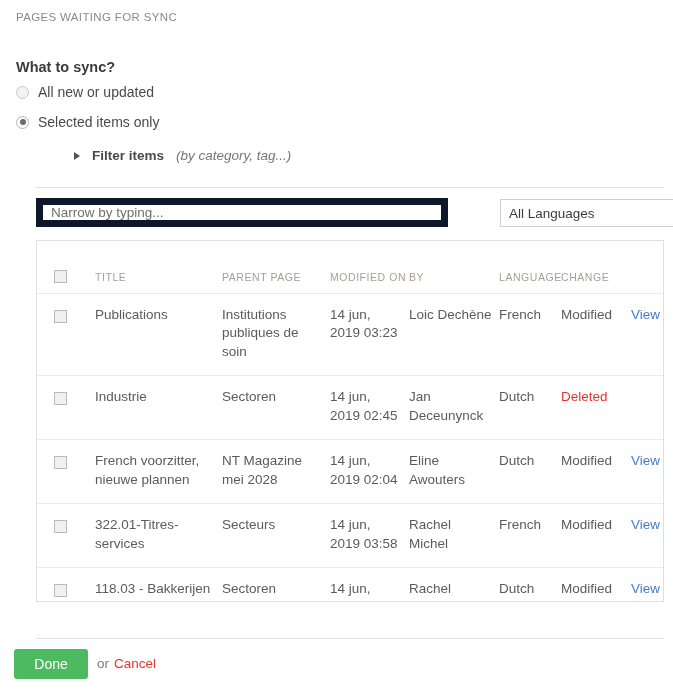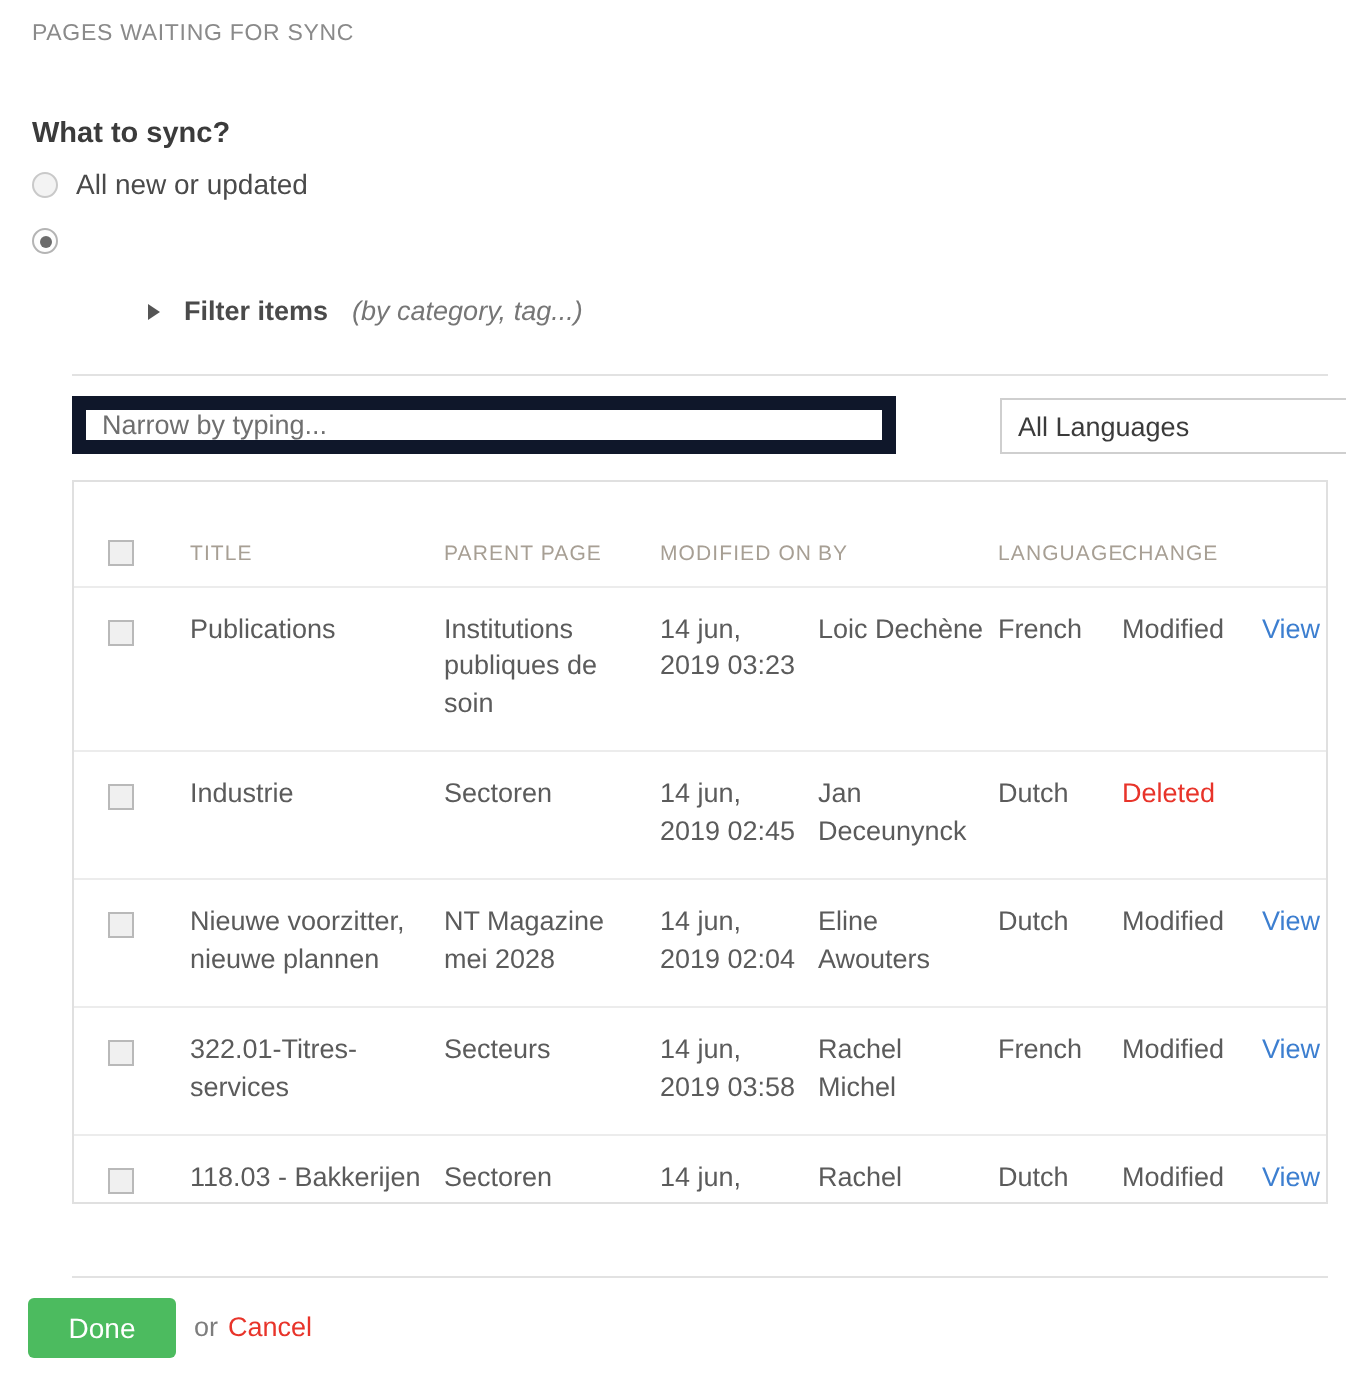--- a/index.html
+++ b/index.html
@@ -272,20 +272,21 @@
 
 <div class="section-title">What to sync?</div>
 
 <div class="radio-row r1">
   <span class="radio"></span>
   <span>All new or updated</span>
 </div>
 
 <div class="radio-row r2">
   <span class="radio checked"></span>
+  <span>Selected items only</span>
 </div>
 
 <div class="filter-row">
   <span class="tri"></span>
   <span class="filter-label">Filter items</span>
   <span class="filter-hint">(by category, tag...)</span>
 </div>
 
 <div class="divider top"></div>
 
@@ -336,21 +337,21 @@
           <td class="col-mod">14 jun, 2019 02:45</td>
           <td class="col-by">Jan Deceunynck</td>
           <td class="col-lang">Dutch</td>
           <td class="col-chg chg-deleted">Deleted</td>
           <td class="col-act"></td>
         </tr>
         <tr>
           <td class="col-cb">
             <span class="cb"></span>
           </td>
-          <td class="col-title">Nieuwe voorzitter, nieuwe plannen</td>
+          <td class="col-title">French voorzitter, nieuwe plannen</td>
           <td class="col-parent">NT Magazine mei 2028</td>
           <td class="col-mod">14 jun, 2019 02:04</td>
           <td class="col-by">Eline Awouters</td>
           <td class="col-lang">Dutch</td>
           <td class="col-chg">Modified</td>
           <td class="col-act">
             <a class="view-link">View</a>
           </td>
         </tr>
         <tr>

